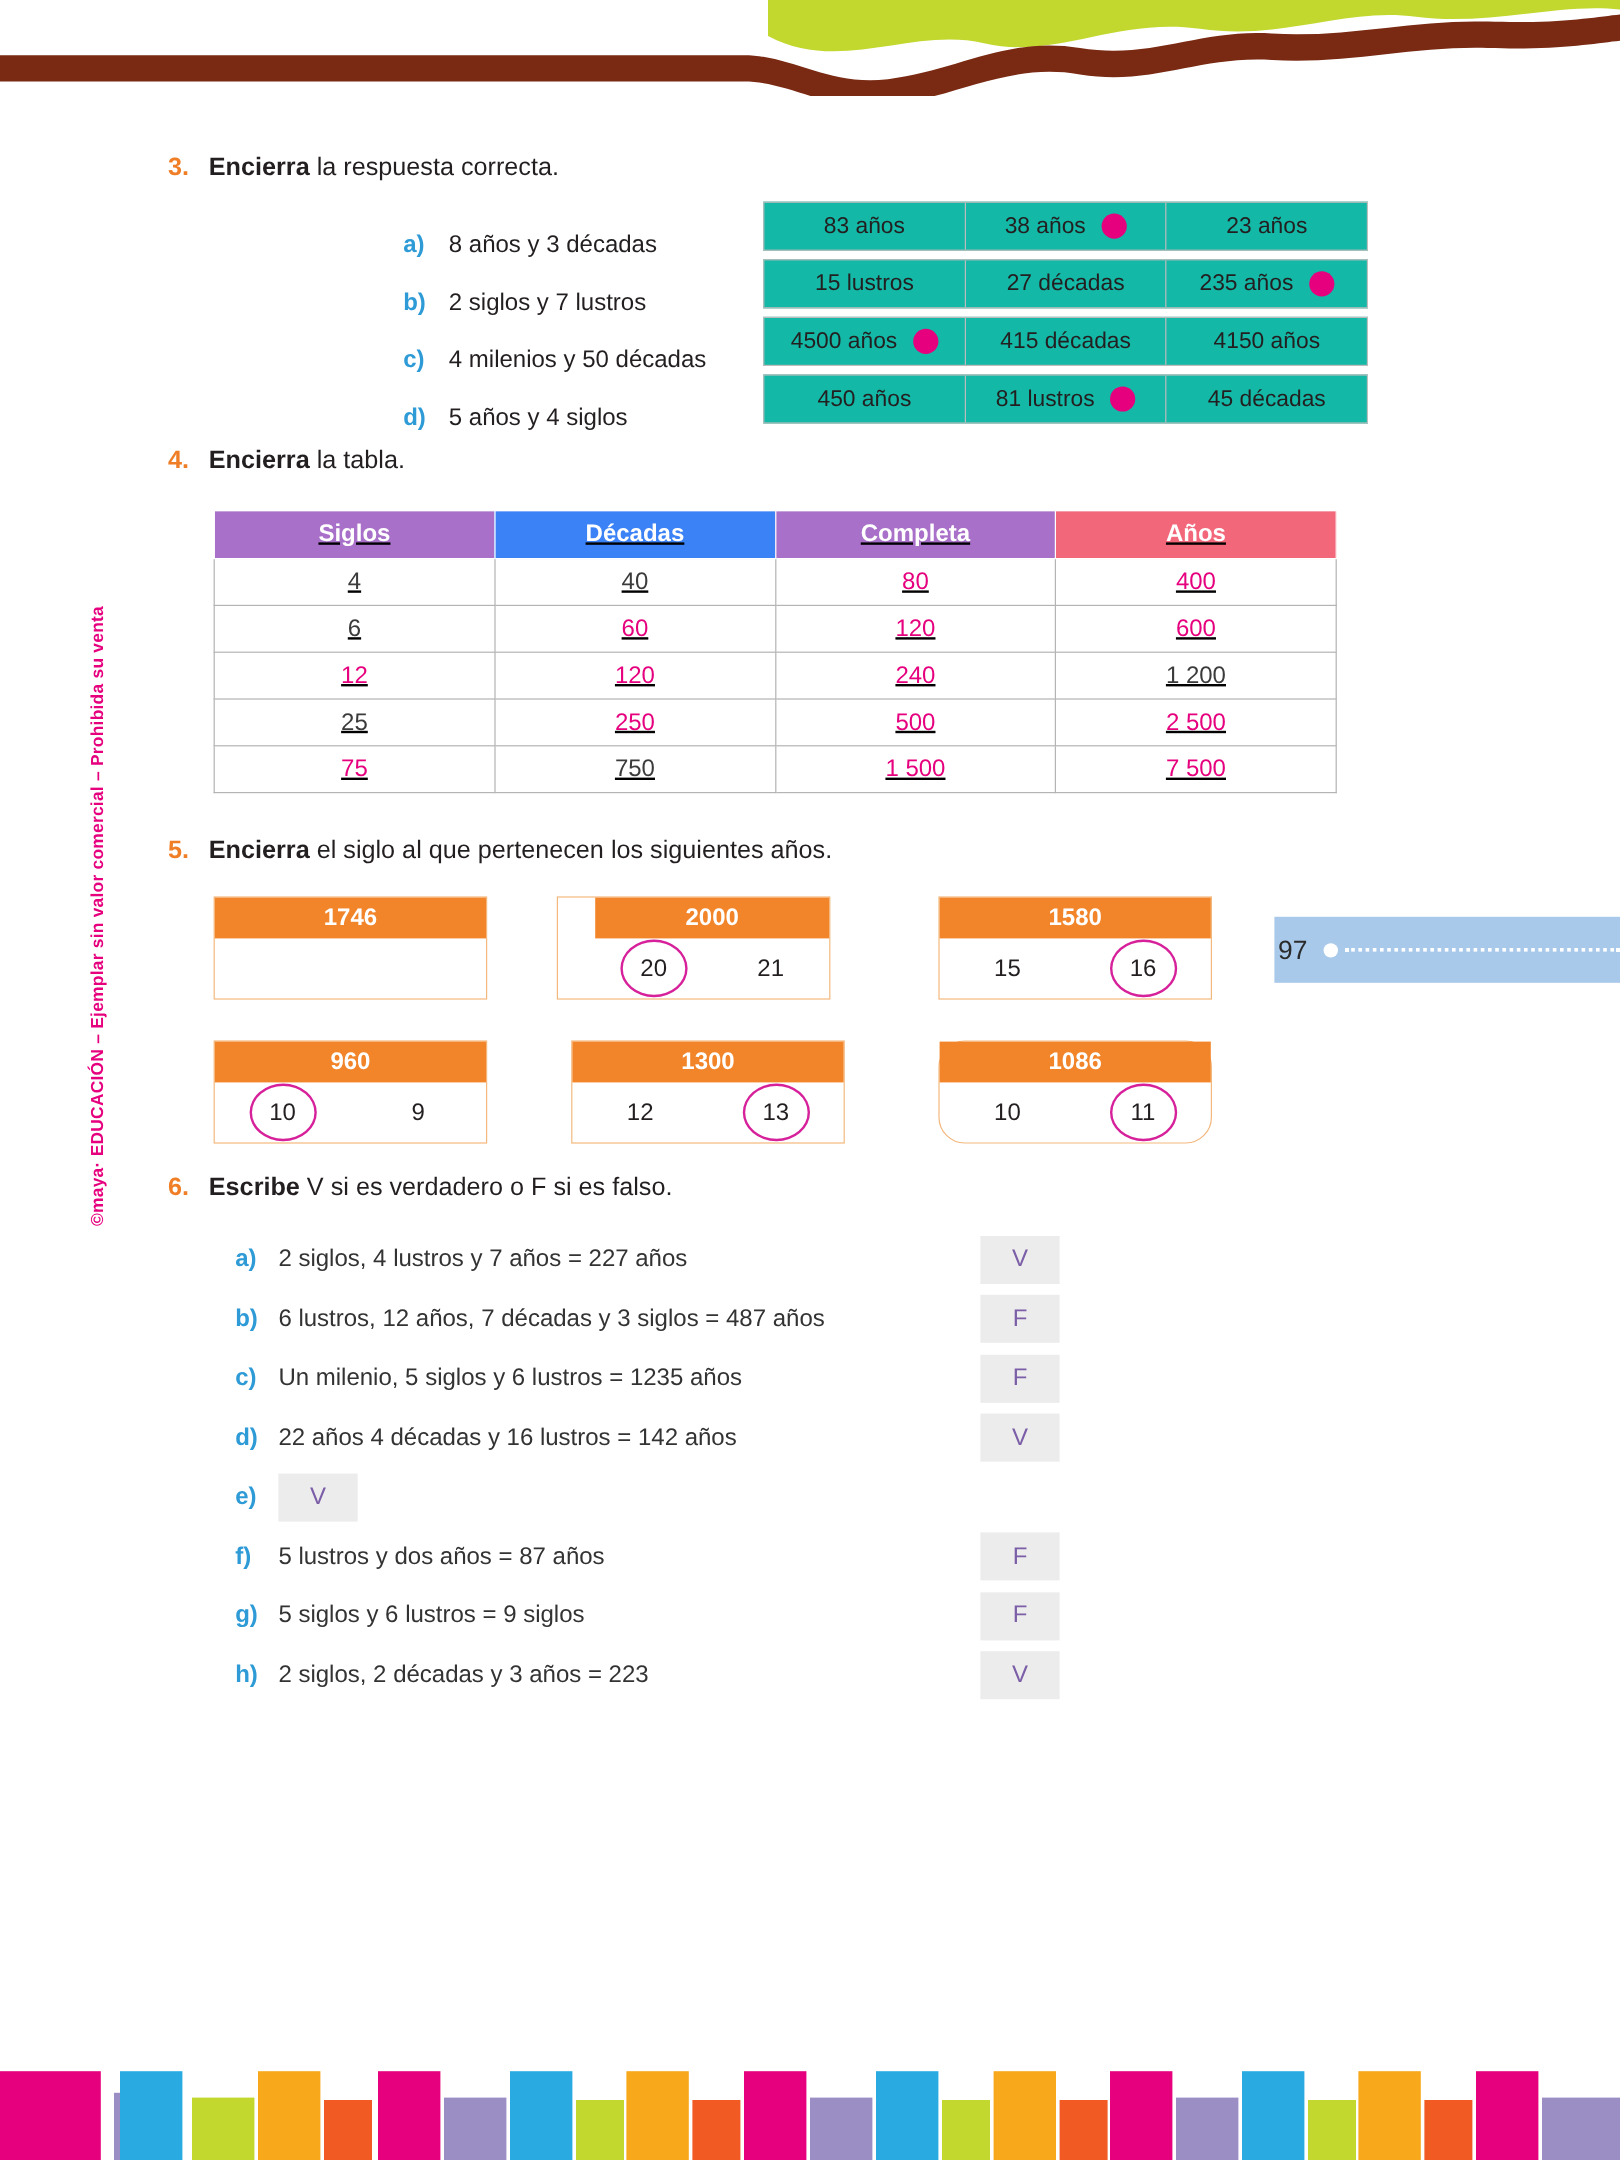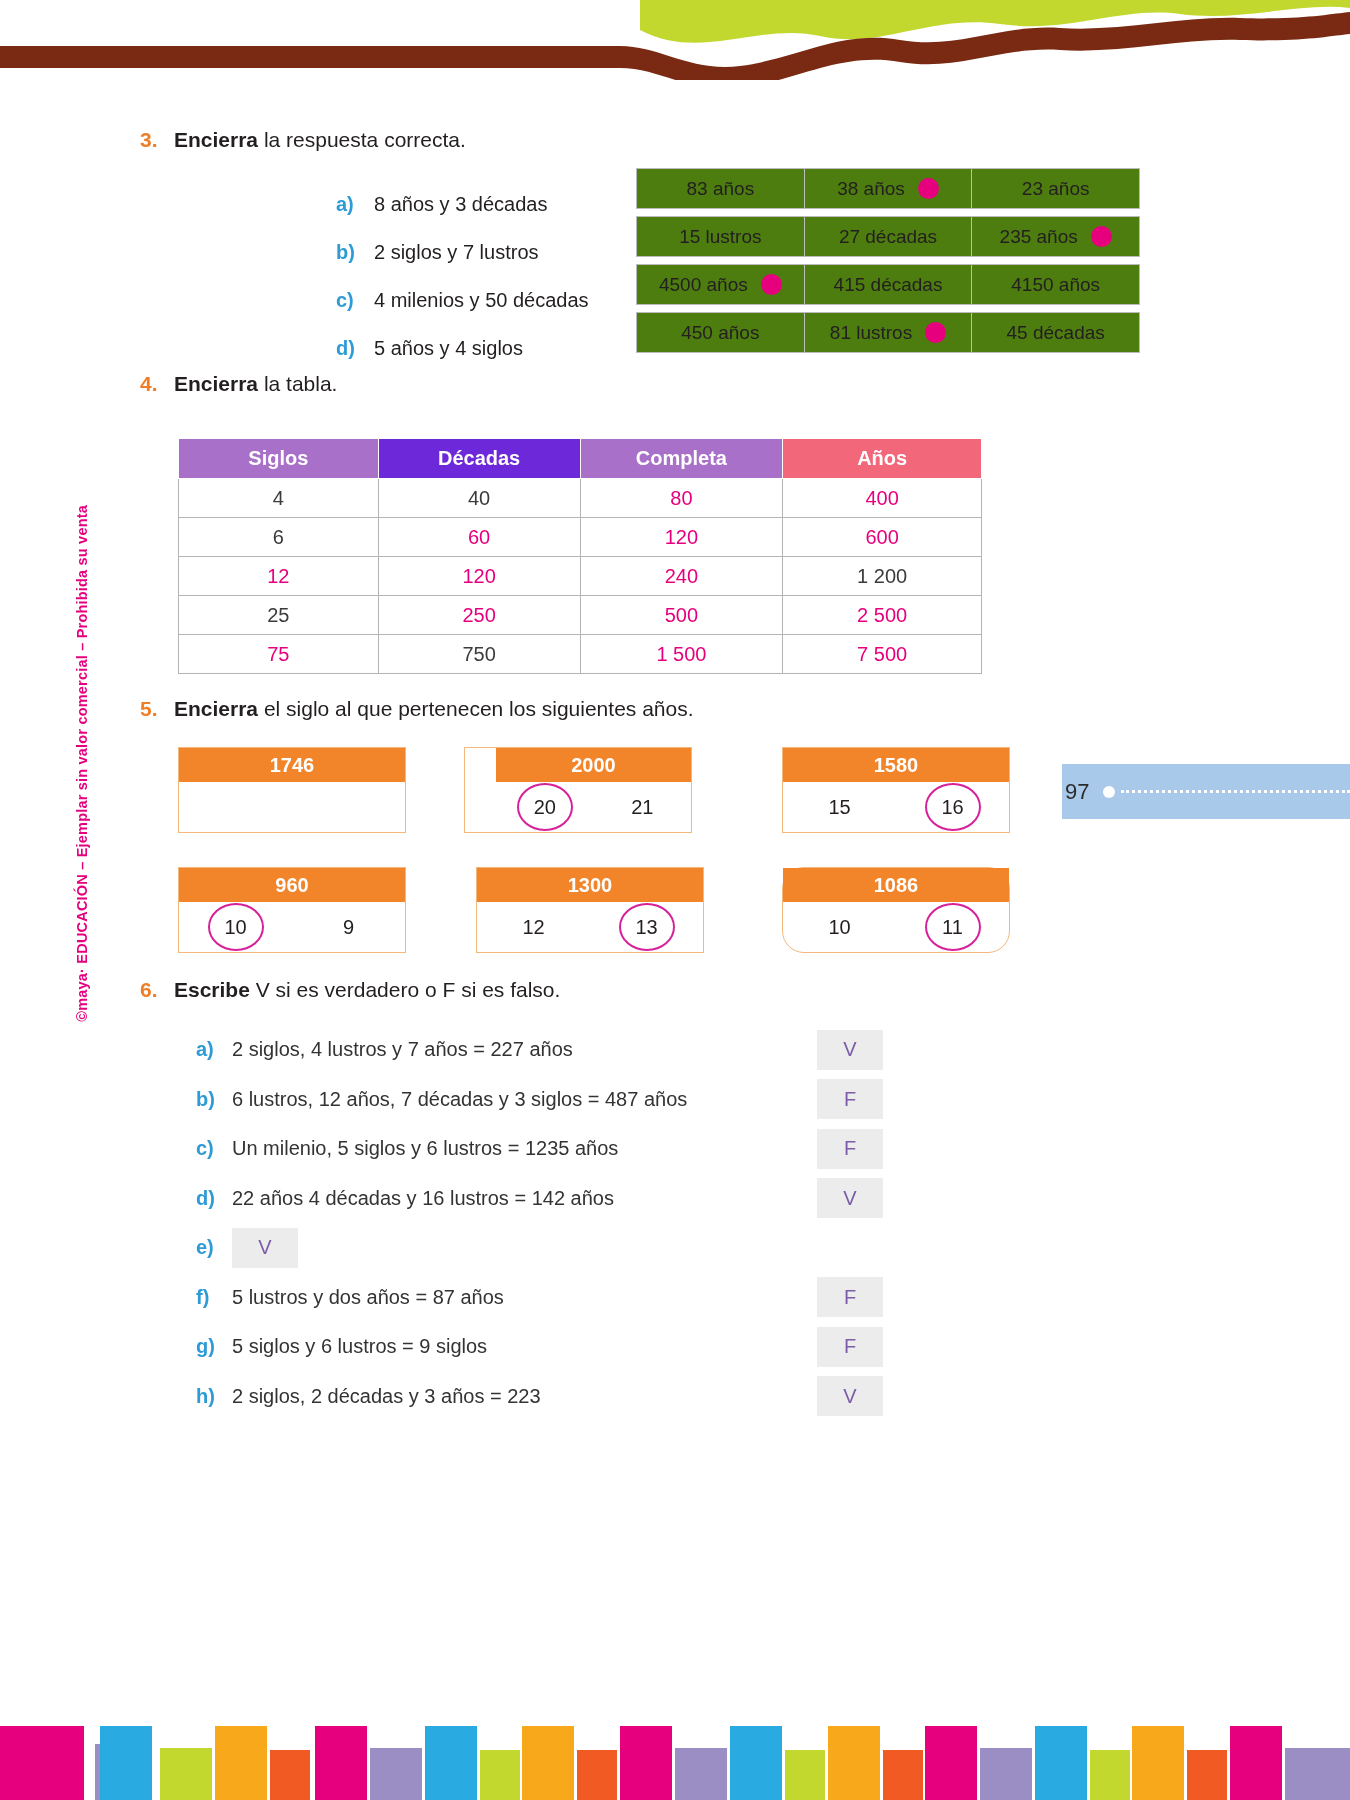--- a/index.html
+++ b/index.html
@@ -51,37 +51,37 @@
 
   
   .q3-list { position:absolute; left:196px; top:52px; }
   .q3-row { display:flex; align-items:center; height:48px; margin-bottom:0px; }
   .q3-letter { color:#2e9bd6; font-weight:bold; font-size:20px; width:38px; }
   .q3-text { font-size:20px; color:#231f20; }
 
   .q3-opts { position:absolute; left:496px; top:40px; }
   .opt-row {
     display:flex; width:504px; height:41px; margin-bottom:7px;
-    border:1px solid #bcbcbc; background:#4d7c0f;
+    border:1px solid #bcbcbc; background:#14b8a6;
   }
   .opt-cell {
     flex:1 1 0; border-right:1px solid #bcbcbc;
     display:flex; align-items:center; justify-content:center;
     font-size:19px; color:#231f20; position:relative;
   }
   .opt-cell:last-child { border-right:none; }
   .opt-cell .marker {
     display:inline-block; width:21px; height:21px; border-radius:50%;
     background:#e6007e; margin-left:13px;
   }
 
   
   .q4-table {
-    position:absolute; left:178px; top:438px;
-    width:804px; border-collapse:collapse;
+    position:absolute; left:178px; top:425px;
+    width:936px; border-collapse:collapse;text-decoration:underline;
   }
   .q4-table th {
     height:40px; color:#ffffff; font-size:20px; font-weight:bold;
     border:1px solid #ffffff;
   }
   .q4-table td {
     height:39px; text-align:center; font-size:20px;
     border:1px solid #b4b4b4; color:#3b3b3b; background:#fff;
   }
   .q4-table td.ans { color:#e6007e; }
@@ -236,21 +236,21 @@
       <span class="ex-title">
         <b>Encierra</b><span class="lite"> la tabla.</span>
       </span>
     </div>
   </div>
 
   <table class="q4-table">
     <thead>
       <tr>
         <th style="background:#a870c8; width:215px;">Siglos</th>
-        <th style="background:#6d28d9; width:215px;">Décadas</th>
+        <th style="background:#3b82f6; width:215px;">Décadas</th>
         <th style="background:#a870c8; width:215px;">Completa</th>
         <th style="background:#f2677a; width:215px;">Años</th>
       </tr>
     </thead>
     <tbody>
       <tr>
         <td>4</td>
         <td>40</td>
         <td class="ans">80</td>
         <td class="ans">400</td>

